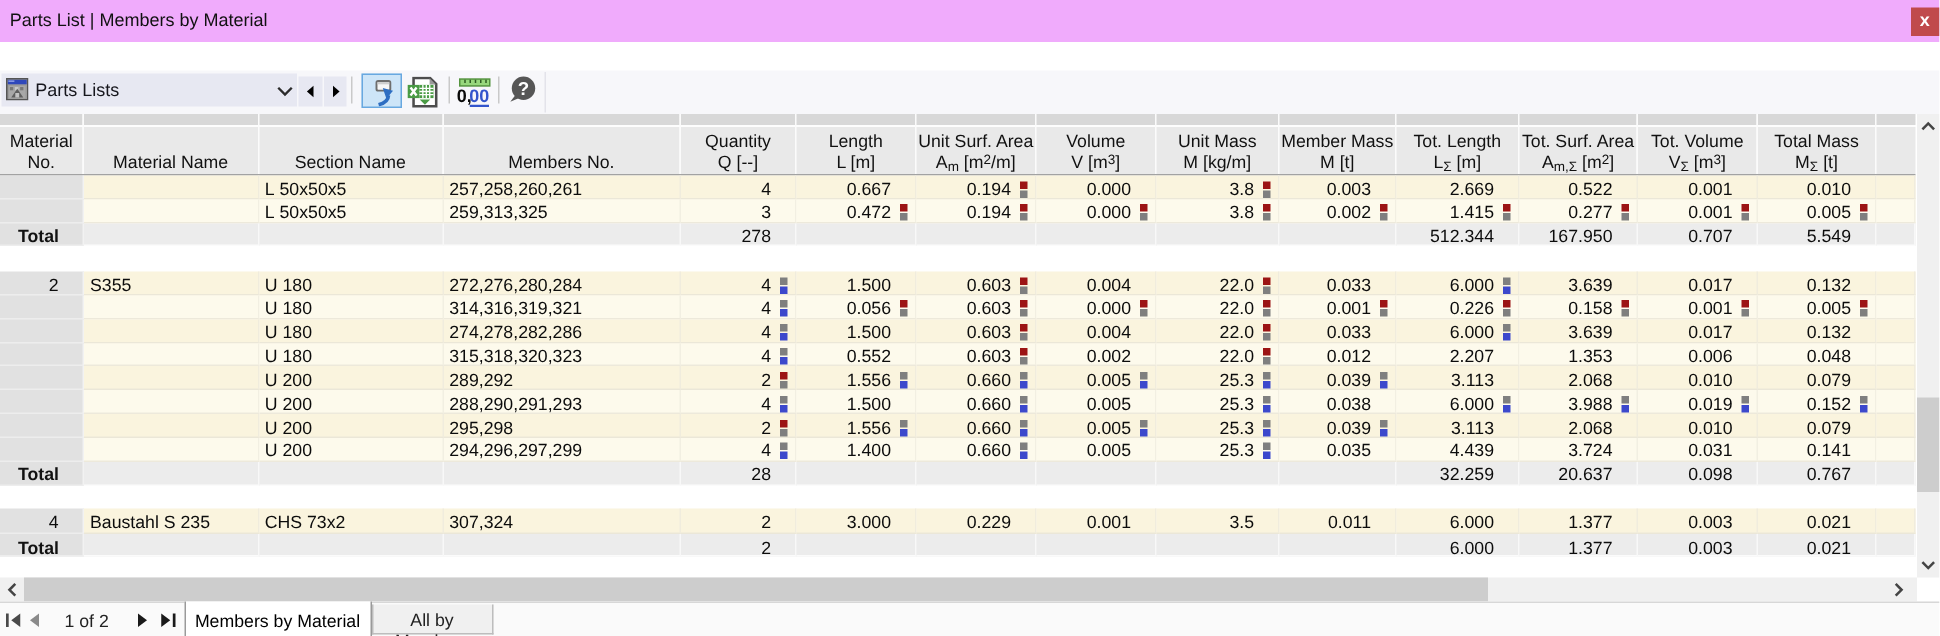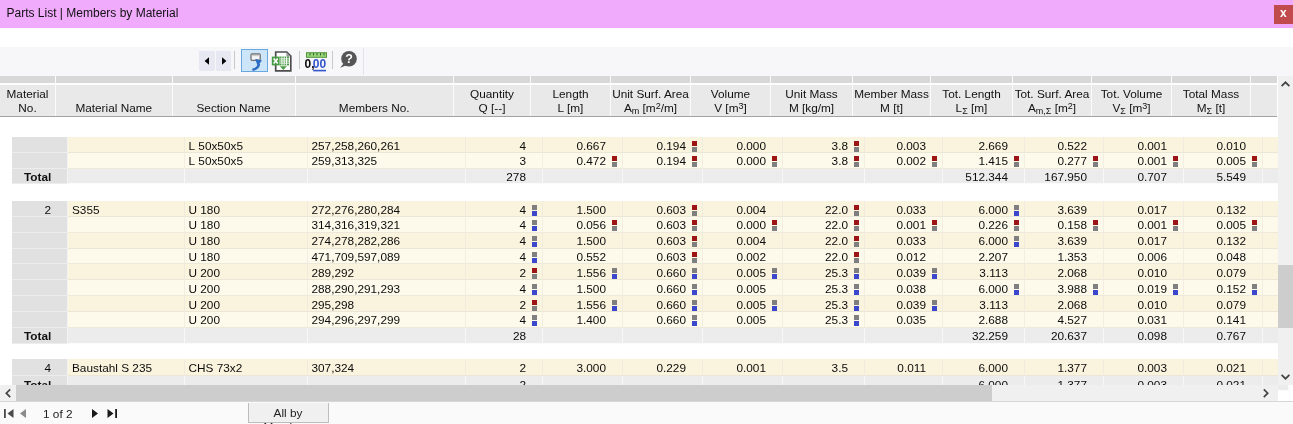--- a/index.html
+++ b/index.html
@@ -37,21 +37,21 @@
   background:linear-gradient(to bottom, #d8d8d8 0, #d8d8d8 7.5px, #fdfdfd 7.5px, #fdfdfd 9px, #e9e9e9 9px);
   border-right:1.5px solid #fbfbfb; }
 .hc:last-child { border-right:none; }
 .h1, .h2 { position:absolute; left:0; right:0; text-align:center; font-size:11.8px; color:#111; }
 .h1 { top:11px; }
 .h2 { top:25px; }
 .h2 sub { font-size:9px; vertical-align:-2px; }
 .h2 sup { font-size:9px; vertical-align:3px; }
 
 #tbody { position:absolute; left:0; top:0; width:1277px; }
-.row { position:absolute; left:12px; white-space:nowrap; font-size:0;margin-top:20px; }
+.row { position:absolute; left:0; white-space:nowrap; font-size:0; }
 .c { display:inline-block; vertical-align:top; height:100%; position:relative; font-size:11.8px;
   color:#0c0c0c; }
 .cream .c { background:#faf4de; border-right:1.5px solid #f0ecdd; border-bottom:1px solid #ebe7d8; }
 .cream2 .c { background:#fdfaec; border-right:1.5px solid #f2efe2; border-bottom:1px solid #ede9db; }
 .gray .c { background:#ececec; border-right:1.5px solid #f8f8f8; border-bottom:1.5px solid #fbfbfb; }
 .row .c.g { background:#e1e1e1; border-right:1.5px solid #f2f2f2; border-bottom:1px solid #ededed; }
 .gray .c.g { background:#e1e1e1; }
 .c.txt { padding:1.5px 0 0 4px; }
 .c.num { text-align:right; padding:1.5px 16px 0 0; }
 .c.tot { font-weight:bold; padding:1.5px 0 0 12px; color:#111; }
@@ -88,20 +88,37 @@
 
   <div id="titlebar">
     <span class="t">Parts List | Members by Material</span>
     <div id="closebtn">
         <span>x</span>
       </div>
   </div>
 
 
   <div id="toolbar">
+    <div id="combo">
+      <svg width="15" height="15" style="left:3.5px; top:3.5px" viewBox="0 0 15 15">
+        <rect x="0.5" y="0.5" width="14" height="14" fill="#9b9b9b" stroke="#555"></rect>
+        <rect x="1.2" y="1.2" width="12.6" height="3" fill="#2f48bb"></rect>
+        <rect x="1.6" y="1.6" width="4" height="1" fill="#8fa0e8"></rect>
+        <rect x="2" y="5.4" width="11" height="8.2" fill="#a8a8a8"></rect>
+        <rect x="2.6" y="6" width="2.2" height="2.2" fill="#787878"></rect>
+          <rect x="6" y="6" width="2.2" height="2.2" fill="#c9c9c9"></rect>
+          <rect x="9.4" y="6" width="2.2" height="2.2" fill="#787878"></rect>
+        <path d="M3.5 13 L7.5 7.2 L11.5 13 Z" fill="#5f5f5f"></path>
+        <rect x="6.2" y="10" width="2.6" height="3" fill="#c2c2c2"></rect>
+      </svg>
+      <span class="lbl">Parts Lists</span>
+      <svg width="12" height="8" style="left:183px; top:8px" viewBox="0 0 12 8">
+        <path d="M1.5 1.5 L6 6 L10.5 1.5" fill="none" stroke="#2b2b2b" stroke-width="1.6"></path>
+      </svg>
+    </div>
     <div class="navbtn" style="left:199px">
       <svg width="15.5" height="20" viewBox="0 0 15.5 20">
           <path d="M10 6.2 L10 13.8 L5.6 10 Z" fill="#000"></path>
         </svg>
     </div>
     <div class="navbtn" style="left:215.5px">
       <svg width="15.5" height="20" viewBox="0 0 15.5 20">
           <path d="M6 6.2 L6 13.8 L10.4 10 Z" fill="#000"></path>
         </svg>
     </div>
@@ -242,21 +259,21 @@
           </i></div><div class="c num" style="width:80px">1.500</div><div class="c num" style="width:80px">0.603<i class="ic">
             <i class="sq red"></i>
             <i class="sq gry"></i>
           </i></div><div class="c num" style="width:80px">0.004</div><div class="c num" style="width:82px">22.0<i class="ic">
             <i class="sq red"></i>
             <i class="sq gry"></i>
           </i></div><div class="c num" style="width:78px">0.033</div><div class="c num" style="width:82px">6.000<i class="ic">
             <i class="sq gry"></i>
             <i class="sq blu"></i>
           </i></div><div class="c num" style="width:79px">3.639</div><div class="c num" style="width:80px">0.017</div><div class="c num" style="width:79px">0.132</div><div class="c last" style="width:26px"></div></div>
-<div class="row cream2" style="top:228.55px;height:15.85px"><div class="c g num" style="width:56px"></div><div class="c txt" style="width:116.5px"></div><div class="c txt" style="width:123.0px">U&nbsp;180</div><div class="c txt" style="width:158.5px">471,709,597,089</div><div class="c num" style="width:77px">4<i class="ic">
+<div class="row cream2" style="top:228.55px;height:15.85px"><div class="c g num" style="width:56px"></div><div class="c txt" style="width:116.5px"></div><div class="c txt" style="width:123.0px">U&nbsp;180</div><div class="c txt" style="width:158.5px">315,318,320,323</div><div class="c num" style="width:77px">4<i class="ic">
             <i class="sq gry"></i>
             <i class="sq blu"></i>
           </i></div><div class="c num" style="width:80px">0.552</div><div class="c num" style="width:80px">0.603<i class="ic">
             <i class="sq red"></i>
             <i class="sq gry"></i>
           </i></div><div class="c num" style="width:80px">0.002</div><div class="c num" style="width:82px">22.0<i class="ic">
             <i class="sq red"></i>
             <i class="sq gry"></i>
           </i></div><div class="c num" style="width:78px">0.012</div><div class="c num" style="width:82px">2.207</div><div class="c num" style="width:79px">1.353</div><div class="c num" style="width:80px">0.006</div><div class="c num" style="width:79px">0.048</div><div class="c last" style="width:26px"></div></div>
 <div class="row cream" style="top:244.4px;height:15.85px"><div class="c g num" style="width:56px"></div><div class="c txt" style="width:116.5px"></div><div class="c txt" style="width:123.0px">U&nbsp;200</div><div class="c txt" style="width:158.5px">289,292</div><div class="c num" style="width:77px">2<i class="ic">
@@ -321,21 +338,21 @@
           </i></div><div class="c num" style="width:82px">3.113</div><div class="c num" style="width:79px">2.068</div><div class="c num" style="width:80px">0.010</div><div class="c num" style="width:79px">0.079</div><div class="c last" style="width:26px"></div></div>
 <div class="row cream2" style="top:291.95px;height:15.85px"><div class="c g num" style="width:56px"></div><div class="c txt" style="width:116.5px"></div><div class="c txt" style="width:123.0px">U&nbsp;200</div><div class="c txt" style="width:158.5px">294,296,297,299</div><div class="c num" style="width:77px">4<i class="ic">
             <i class="sq gry"></i>
             <i class="sq blu"></i>
           </i></div><div class="c num" style="width:80px">1.400</div><div class="c num" style="width:80px">0.660<i class="ic">
             <i class="sq gry"></i>
             <i class="sq blu"></i>
           </i></div><div class="c num" style="width:80px">0.005</div><div class="c num" style="width:82px">25.3<i class="ic">
             <i class="sq gry"></i>
             <i class="sq blu"></i>
-          </i></div><div class="c num" style="width:78px">0.035</div><div class="c num" style="width:82px">2.688</div><div class="c num" style="width:79px">4.527</div><div class="c num" style="width:80px">0.031</div><div class="c num" style="width:79px">0.141</div><div class="c last" style="width:26px"></div></div>
+          </i></div><div class="c num" style="width:78px">0.035</div><div class="c num" style="width:82px">4.439</div><div class="c num" style="width:79px">3.724</div><div class="c num" style="width:80px">0.031</div><div class="c num" style="width:79px">0.141</div><div class="c last" style="width:26px"></div></div>
 <div class="row gray" style="top:307.8px;height:15.8px"><div class="c g tot" style="width:56px">Total</div><div class="c txt" style="width:116.5px"></div><div class="c txt" style="width:123.0px"></div><div class="c txt" style="width:158.5px"></div><div class="c num" style="width:77px">28</div><div class="c num" style="width:80px"></div><div class="c num" style="width:80px"></div><div class="c num" style="width:80px"></div><div class="c num" style="width:82px"></div><div class="c num" style="width:78px"></div><div class="c num" style="width:82px">32.259</div><div class="c num" style="width:79px">20.637</div><div class="c num" style="width:80px">0.098</div><div class="c num" style="width:79px">0.767</div><div class="c last" style="width:26px"></div></div>
 <div class="row cream" style="top:339px;height:17.2px"><div class="c g num" style="width:56px">4</div><div class="c txt" style="width:116.5px">Baustahl&nbsp;S&nbsp;235</div><div class="c txt" style="width:123.0px">CHS&nbsp;73x2</div><div class="c txt" style="width:158.5px">307,324</div><div class="c num" style="width:77px">2</div><div class="c num" style="width:80px">3.000</div><div class="c num" style="width:80px">0.229</div><div class="c num" style="width:80px">0.001</div><div class="c num" style="width:82px">3.5</div><div class="c num" style="width:78px">0.011</div><div class="c num" style="width:82px">6.000</div><div class="c num" style="width:79px">1.377</div><div class="c num" style="width:80px">0.003</div><div class="c num" style="width:79px">0.021</div><div class="c last" style="width:26px"></div></div>
 <div class="row gray" style="top:356.2px;height:15.2px"><div class="c g tot" style="width:56px">Total</div><div class="c txt" style="width:116.5px"></div><div class="c txt" style="width:123.0px"></div><div class="c txt" style="width:158.5px"></div><div class="c num" style="width:77px">2</div><div class="c num" style="width:80px"></div><div class="c num" style="width:80px"></div><div class="c num" style="width:80px"></div><div class="c num" style="width:82px"></div><div class="c num" style="width:78px"></div><div class="c num" style="width:82px">6.000</div><div class="c num" style="width:79px">1.377</div><div class="c num" style="width:80px">0.003</div><div class="c num" style="width:79px">0.021</div><div class="c last" style="width:26px"></div></div>
   </div>
 
   <div id="vscroll">
     <svg width="15" height="14" style="position:absolute; left:0; top:1px" viewBox="0 0 15 14">
       <path d="M3.6 9.2 L7.5 5.3 L11.4 9.2" fill="none" stroke="#444" stroke-width="1.7"></path>
     </svg>
     <div class="thumb"></div>
@@ -362,18 +379,21 @@
       <path d="M8 7 L8 16 L2 11.5 Z" fill="#8a8a8a"></path>
     </svg>
     <span class="pg">1 of 2</span>
     <svg class="nav" style="left:90px" width="10" height="23" viewBox="0 0 10 23">
       <path d="M2 7 L2 16 L8 11.5 Z" fill="#1a1a1a"></path>
     </svg>
     <svg class="nav" style="left:106px" width="12" height="23" viewBox="0 0 12 23">
       <path d="M1.5 7 L1.5 16 L7.5 11.5 Z" fill="#1a1a1a"></path>
       <rect x="9.2" y="7" width="1.8" height="9" fill="#1a1a1a"></rect>
     </svg>
+    <div class="tab" id="tab1">
+        <span>Members by Material</span>
+      </div>
     <div class="tab" id="tab2">
         <span>All by Members</span>
       </div>
   </div>
 
 </div>
 
 </body></html>

